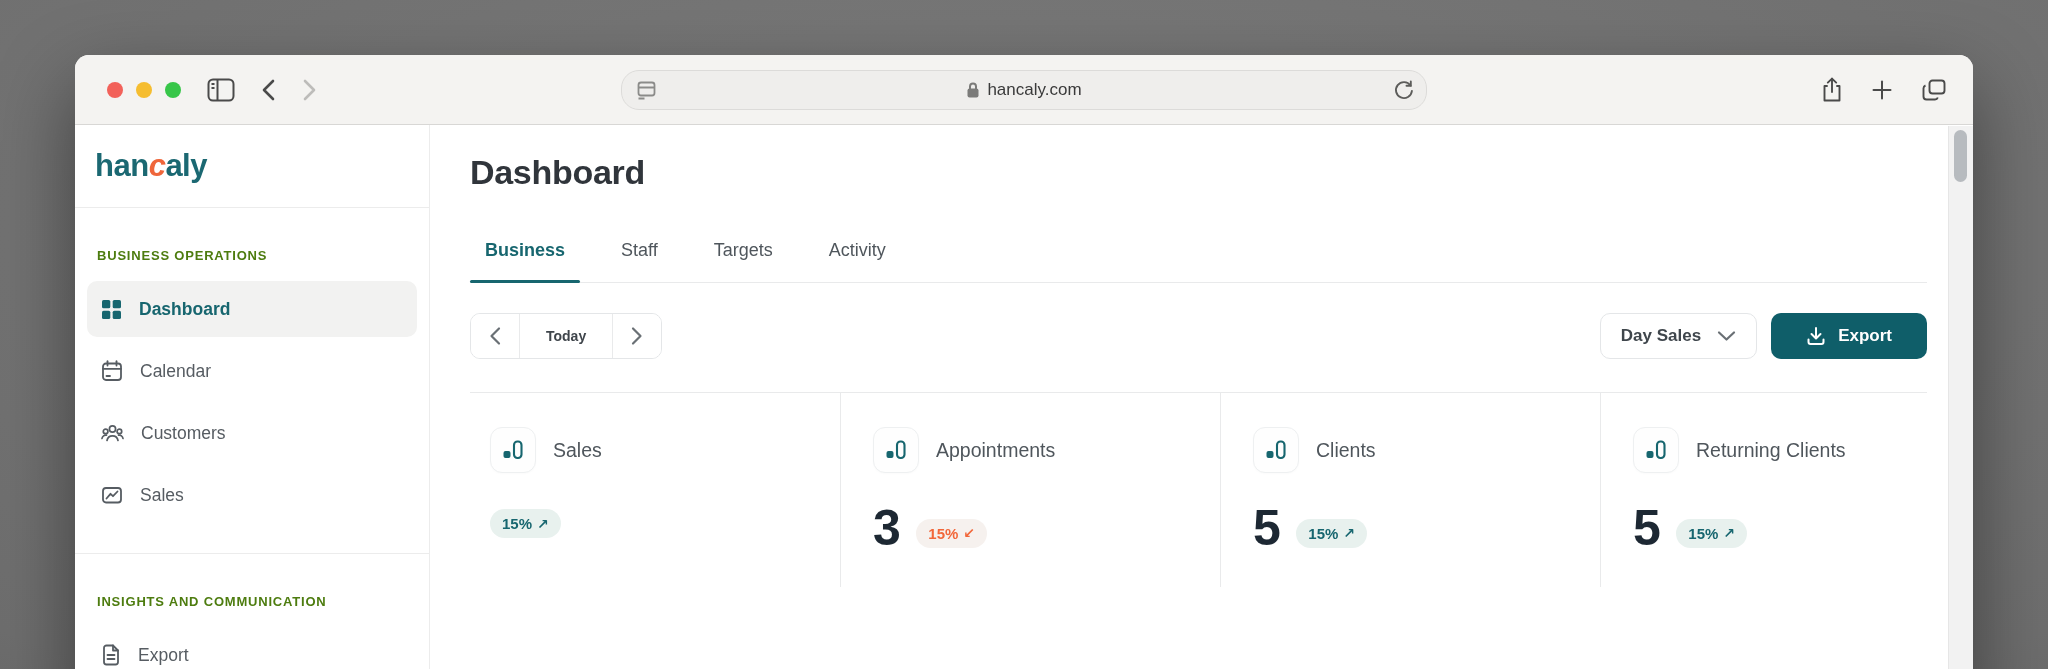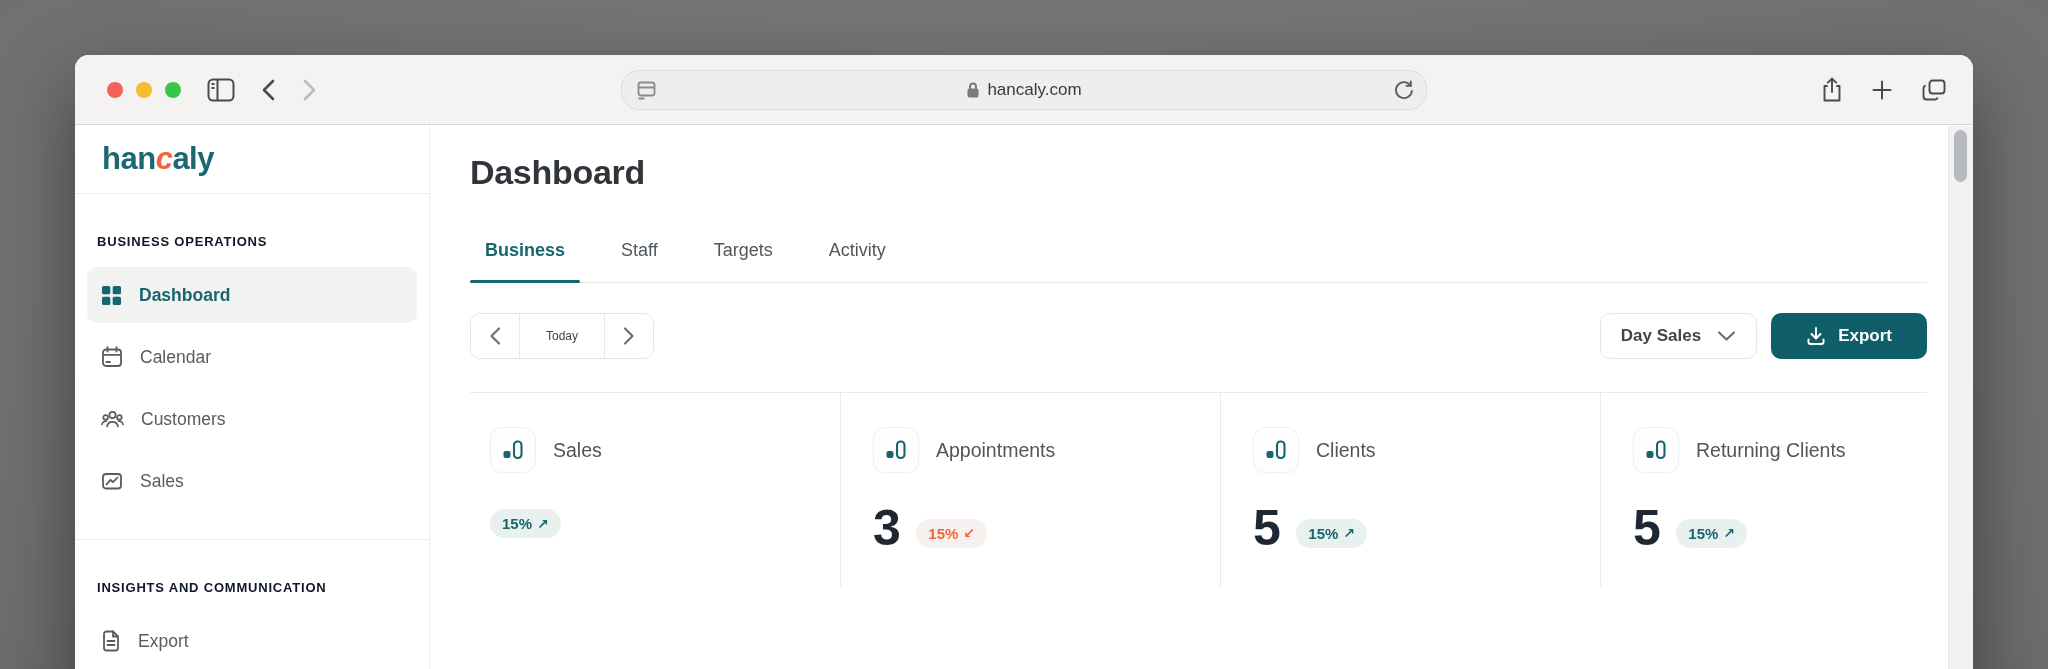--- a/index.html
+++ b/index.html
@@ -34,27 +34,27 @@
   .url-left{ position:absolute; left:13px; top:8px; color:#8b8b89; }
   .url-right{ position:absolute; right:11px; top:8px; color:#5c5c5a; background:none; border:none; }
   .url-center{ display:flex; align-items:center; gap:7px; color:#3a3a3a; font-size:17px; }
   .toolbar-right{ position:absolute; right:26px; top:0; height:70px; display:flex; align-items:center; gap:10px; color:#474747; }
   .toolbar-right .tb-btn{ margin-left:18px; }
 
   
   .app{ display:flex; height:590px; }
 
   .sidebar{ width:355px; min-width:355px; background:#fff; border-right:1px solid #ececec; }
-  .logo-row{ height:69px; border-bottom:1px solid #ececec; display:flex; align-items:center; padding-left:27px; }
+  .logo-row{ height:83px; border-bottom:1px solid #ececec; display:flex; align-items:center; padding-left:20px; }
   .logo{ font-size:31px; font-weight:800; letter-spacing:-0.5px; color:var(--logo-teal,#1b6872); }
   .logo .accent{ color:var(--logo-orange,#ef663b); font-style:italic; }
   .nav{ padding:0 12px; }
   .section-label{
     margin:40px 10px 18px; font-size:13px; font-weight:600; letter-spacing:.8px;
-    color:#0f172a; text-transform:uppercase;
+    color:#4d7c0f; text-transform:uppercase;
   }
   .nav-item{
     height:56px; margin-bottom:6px; border-radius:10px; display:flex; align-items:center; gap:17px;
     padding:0 14px; color:#565c62; font-size:17.5px; font-weight:500; cursor:pointer;
   }
   .nav-item.active{ background:#f2f2f1; color:var(--accent,#17666f); font-weight:600; }
   .nav-item svg{ flex:0 0 auto; }
   .side-divider{ border-top:1px solid #ececec; margin:30px -12px 12px; }
 
   .main{ flex:1; position:relative; display:flex; flex-direction:column; min-width:0; }
@@ -95,21 +95,21 @@
   .tab .underline{ position:absolute; left:0; right:0; bottom:-1px; height:3px; background:var(--accent,#17666f); border-radius:2px; }
 
   .controls{ display:flex; align-items:center; margin-top:30px; padding-bottom:33px; border-bottom:1px solid #e9eaeb; }
   .today-group{
     display:inline-flex; align-items:stretch; height:46px; border:1px solid #e4e6e8; border-radius:10px;
     overflow:hidden; background:#fff;
   }
   .tg-btn{ width:48px; background:#fff; border:none; display:grid; place-items:center; color:#6a7075; cursor:pointer; }
   .tg-today{
     border:none; border-left:1px solid #e9eaeb; border-right:1px solid #e9eaeb; background:#fff;
-    padding:0 26px; font-size:12px; font-weight:400; color:#3f454b; cursor:pointer; font-family:inherit;
+    padding:0 26px; font-size:14px; font-weight:700; color:#3f454b; cursor:pointer; font-family:inherit;
   }
   .dayview{
     height:46px; border:1px solid #e4e6e8; border-radius:10px; background:#fff; margin-right:14px;
     display:flex; align-items:center; gap:16px; padding:0 20px; font-size:17px; font-weight:600;
     color:#3f464c; cursor:pointer; font-family:inherit;
   }
   .dayview svg{ color:#6a7075; }
   .export{
     height:46px; border:none; border-radius:10px; background:var(--accent-dark,#0f5e69); color:#fff;
     display:flex; align-items:center; gap:12px; padding:0 35px; font-size:17px; font-weight:600;

